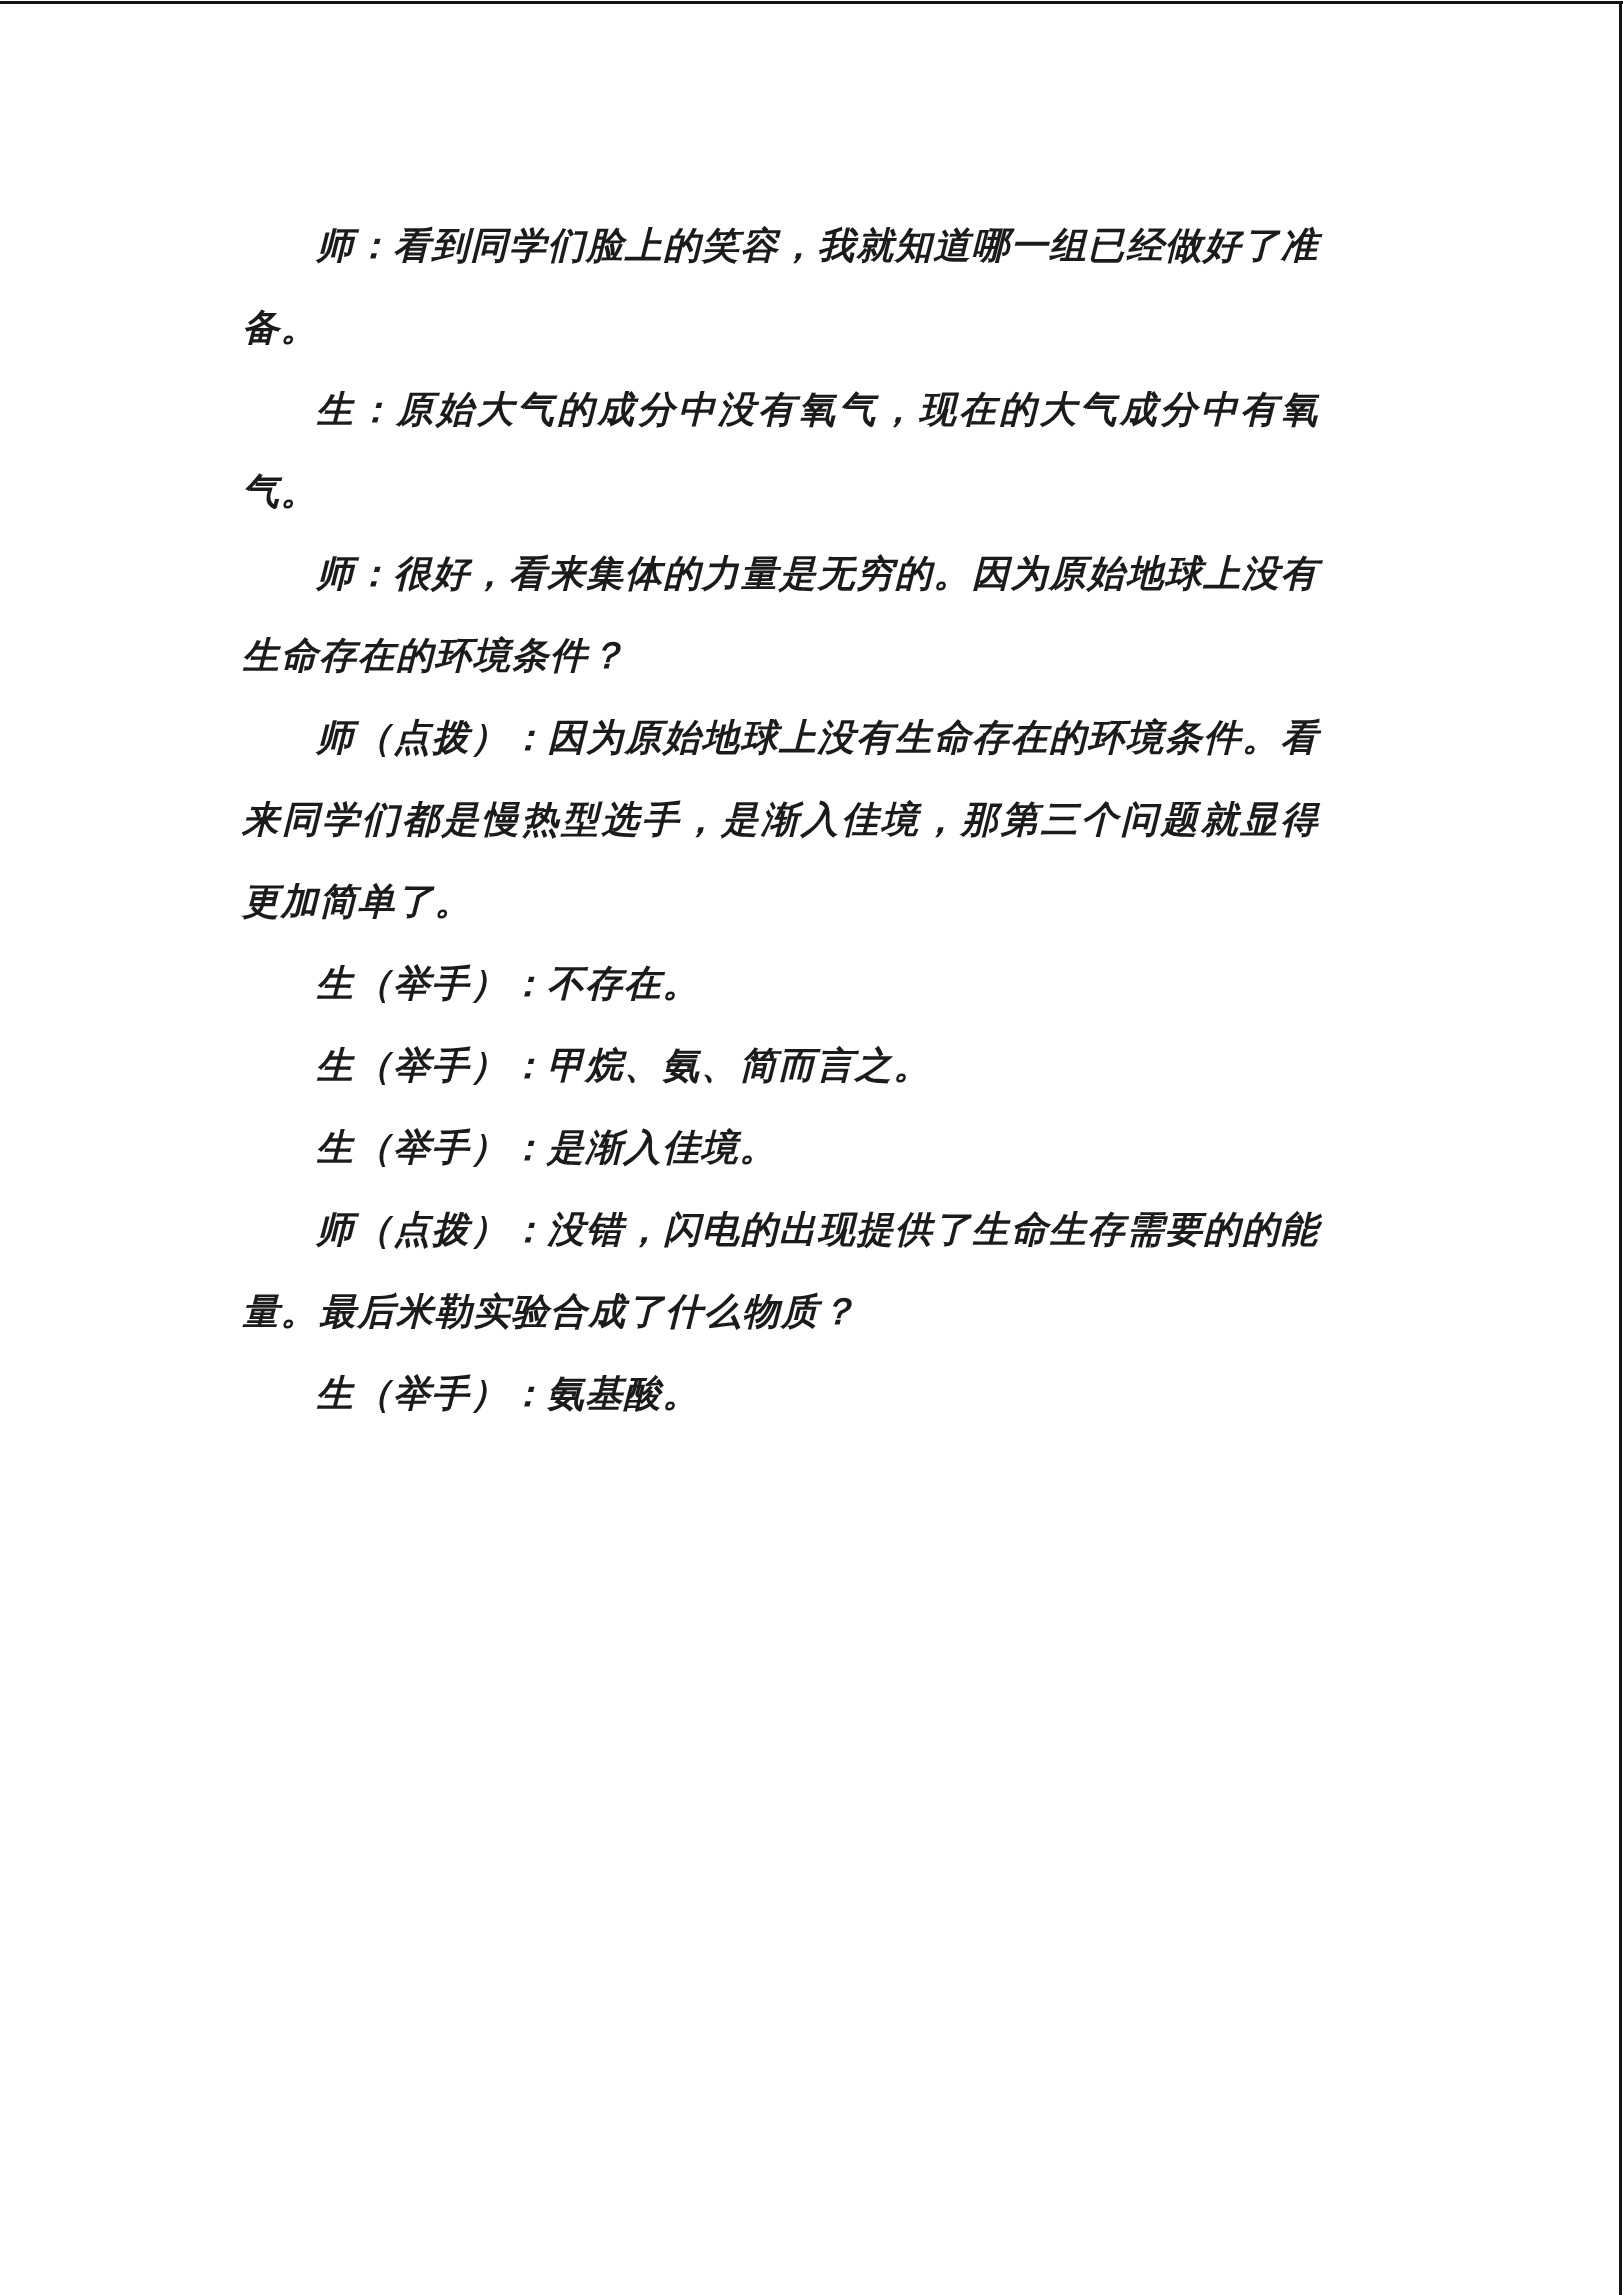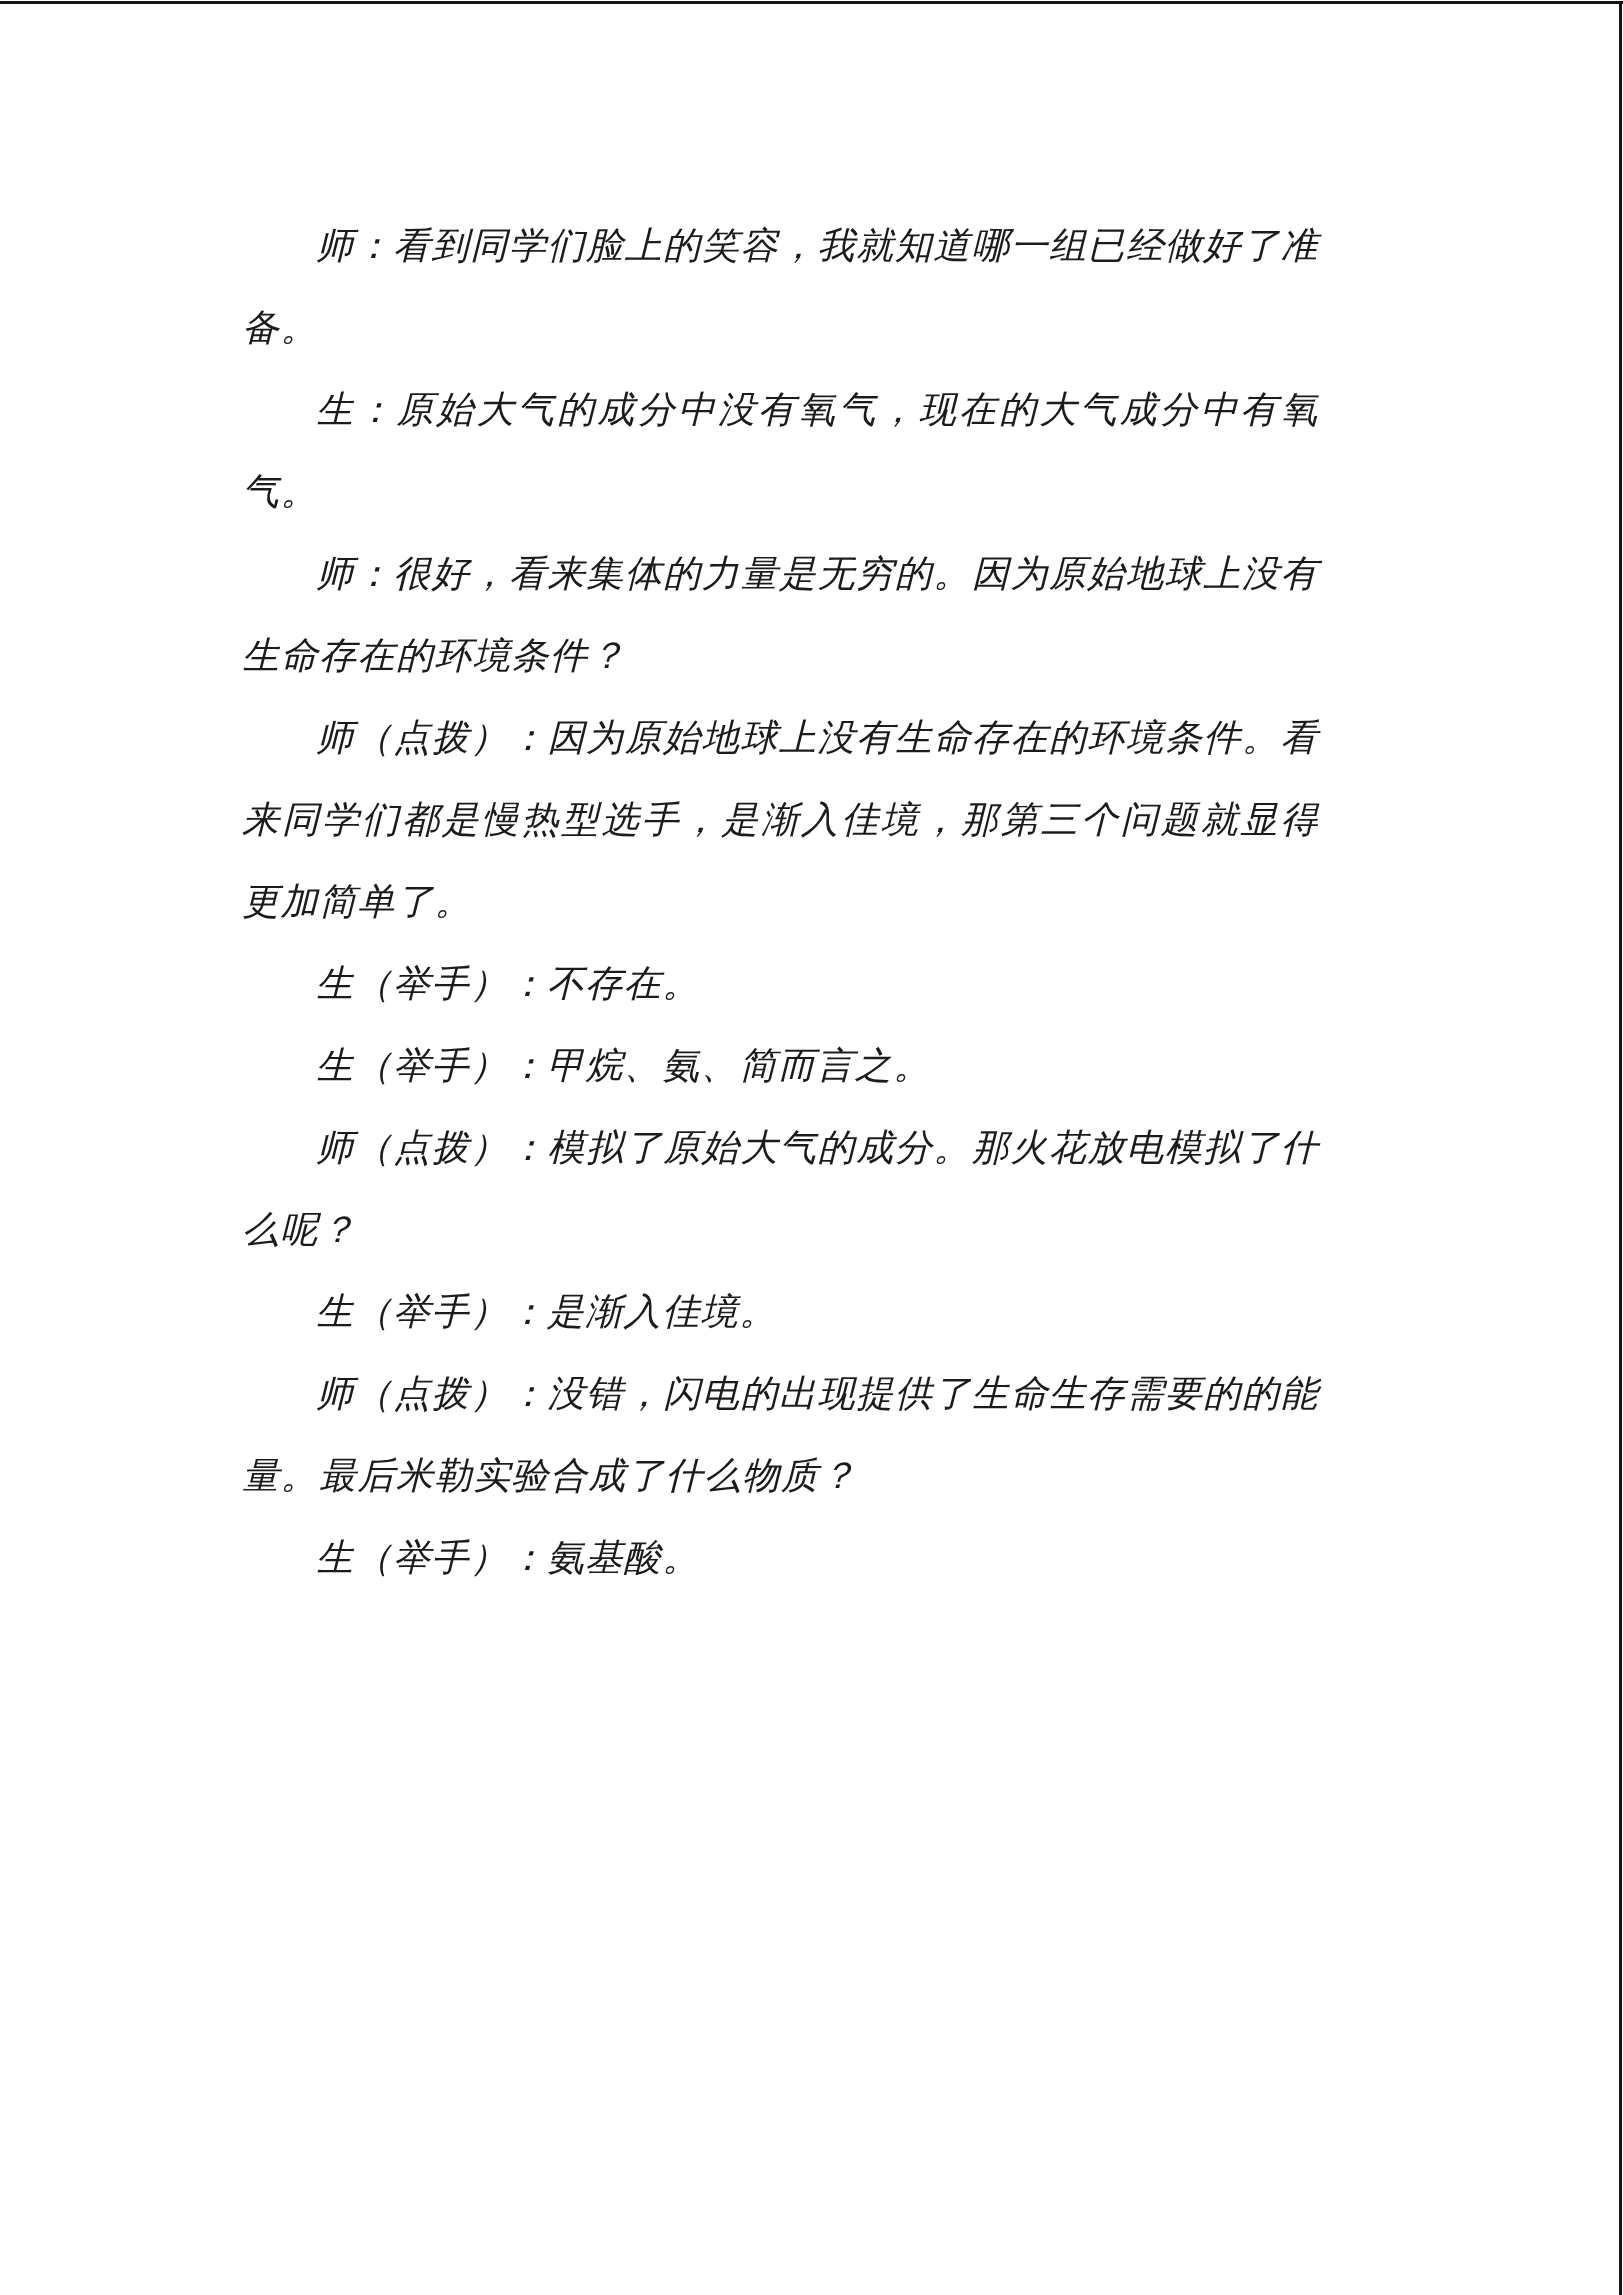--- a/index.html
+++ b/index.html
@@ -50,42 +50,41 @@
     padding: 0;
     text-indent: 2em;
     font-size: 37px;
     line-height: 82px;
     letter-spacing: 0.04em;
     color: #1b1b1b;
     text-align: justify;
     text-justify: inter-ideograph;
     font-family: "Liberation Serif", "DejaVu Serif", serif;
     font-style: italic;
-    font-weight: 400;
+    font-weight: 700;
     white-space: normal;
     word-break: break-all;
   }
 </style>
 </head>
 <body>
 
 <div class="page">
 
   <div class="page-frame-top"></div>
   <div class="page-frame-right"></div>
 
   <div class="content">
 
     <p class="para">师：看到同学们脸上的笑容，我就知道哪一组已经做好了准备。</p>
     <p class="para">生：原始大气的成分中没有氧气，现在的大气成分中有氧气。</p>
     <p class="para">师：很好，看来集体的力量是无穷的。因为原始地球上没有生命存在的环境条件？</p>
     <p class="para">师（点拨）：因为原始地球上没有生命存在的环境条件。看来同学们都是慢热型选手，是渐入佳境，那第三个问题就显得更加简单了。</p>
     <p class="para">生（举手）：不存在。</p>
     <p class="para">生（举手）：甲烷、氨、简而言之。</p>
-    <p class="para">师（点拨）：模拟了原始大气的成分。那火花放电模拟了什么呢？</p>
     <p class="para">生（举手）：是渐入佳境。</p>
     <p class="para">师（点拨）：没错，闪电的出现提供了生命生存需要的的能量。最后米勒实验合成了什么物质？</p>
     <p class="para">生（举手）：氨基酸。</p>
 
   </div>
 
 </div>
 
 
 </body></html>

